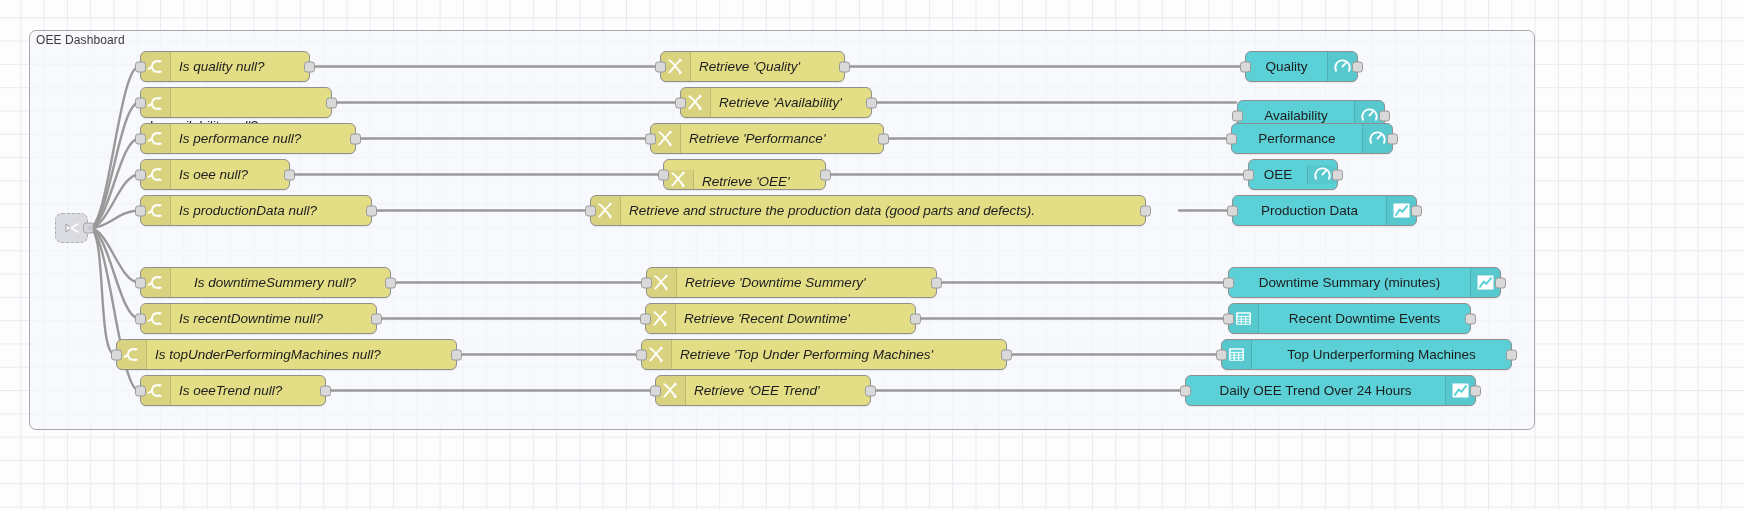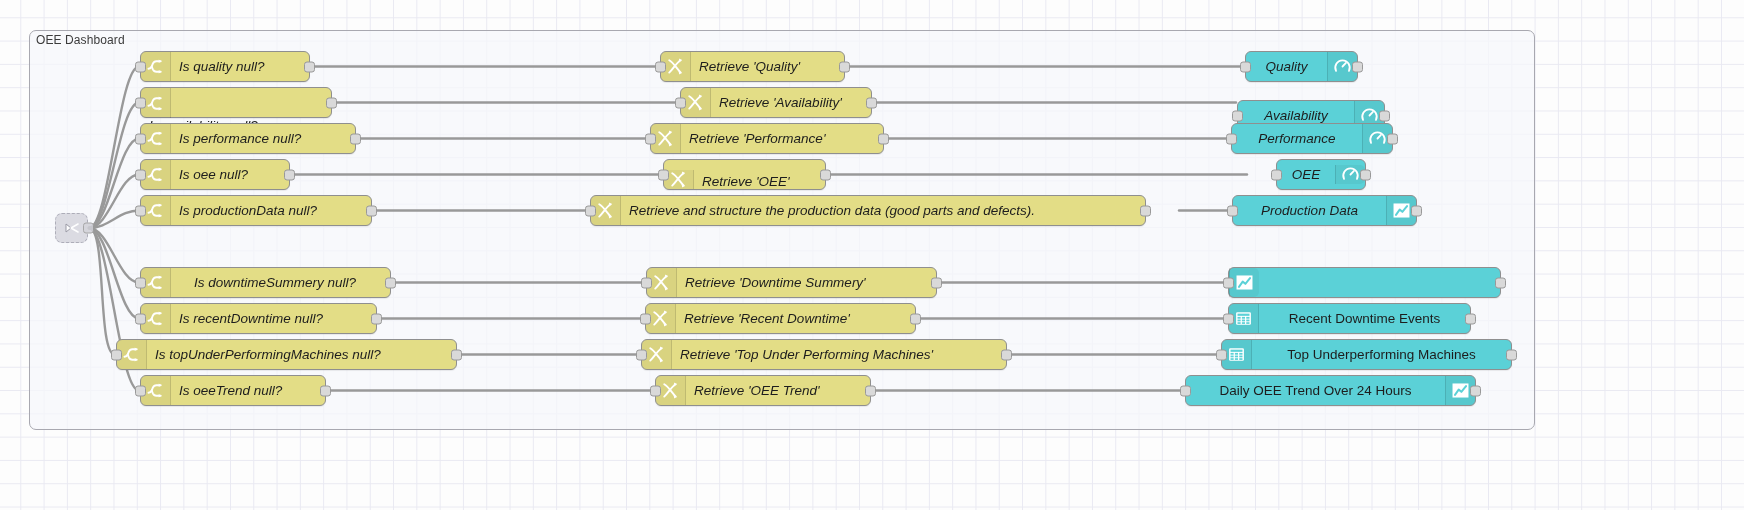--- a/index.html
+++ b/index.html
@@ -69,21 +69,21 @@
   }
   .node .label{
     flex:1 1 auto;
     display:flex; align-items:center;
     padding:0 8px;
     font-size:13.5px;
     color:#1d1d1d;
     white-space:nowrap;
   }
   .node.yellow .label{ font-style:italic; justify-content:flex-start;}
-  .node.cyan   .label{ font-style:italic; justify-content:center;}
+  .node.cyan   .label{ justify-content:center;}
   .node.cyan.plain .label{ font-style:normal; }
 
   
   .port{
     position:absolute;
     width:11px; height:11px;
     background:#d9d9d9;
     border:1px solid #999;
     border-radius:3px;
     top:50%; transform:translateY(-50%);
@@ -285,21 +285,21 @@
             <path d="M3.4 3.4 C 8 6, 11 12, 15.6 16.4" fill="none" stroke="#fff" stroke-width="2" stroke-linecap="round"></path>
             <path d="M15.6 3.4 C 11 6, 8 12, 3.4 16.4" fill="none" stroke="#fff" stroke-width="2" stroke-linecap="round"></path>
             <path d="M13.2 14.6 L16.3 16.8 L13.9 18.4" fill="#fff"></path>
             <path d="M13.2 5.4 L16.3 3.2 L13.9 1.6" fill="#fff"></path>
           </svg>
         </div>
         <div class="label">Retrieve 'OEE'</div>
         <span class="port in"></span>
         <span class="port out"></span>
       </div>
-      <div class="node cyan" style="left: 1276px; top: 159px; width: 90px; align-items: center;">
+      <div class="node cyan" style="left: 1248px; top: 159px; width: 90px; align-items: center;">
         <div class="label">OEE</div>
         <div class="iconbox right">
           <svg class="gi" width="19" height="19" viewBox="0 0 20 20">
             <path d="M3.2 14.6 A7.6 7.6 0 1 1 16.8 14.6" fill="none" stroke="#fff" stroke-width="1.9" stroke-linecap="round"></path>
             <path d="M10 10 L13.6 6.3" fill="none" stroke="#fff" stroke-width="1.9" stroke-linecap="round"></path>
           </svg>
         </div>
         <span class="port in"></span>
         <span class="port out"></span>
       </div>
@@ -361,20 +361,21 @@
             <path d="M15.6 3.4 C 11 6, 8 12, 3.4 16.4" fill="none" stroke="#fff" stroke-width="2" stroke-linecap="round"></path>
             <path d="M13.2 14.6 L16.3 16.8 L13.9 18.4" fill="#fff"></path>
             <path d="M13.2 5.4 L16.3 3.2 L13.9 1.6" fill="#fff"></path>
           </svg>
         </div>
         <div class="label">Retrieve 'Downtime Summery'</div>
         <span class="port in"></span>
         <span class="port out"></span>
       </div>
       <div class="node cyan plain" style="left: 1228px; top: 267px; width: 273px;">
+        <div class="label">Downtime Summary (minutes)</div>
         <div class="iconbox right">
           <svg class="gi" width="19" height="19" viewBox="0 0 20 20">
             <rect x="1.6" y="2.6" width="16.8" height="14.8" fill="#fff"></rect>
             <path d="M4.2 14.6 L8.1 9.1 L10.9 11.4 L15.8 5.4" fill="none" stroke="#5bd1d7" stroke-width="2.1" stroke-linecap="round" stroke-linejoin="round"></path>
             <path d="M15.1 5.4 L16.4 5.4 L16.4 6.7 Z" fill="#5bd1d7"></path>
           </svg>
         </div>
         <span class="port in"></span>
         <span class="port out"></span>
       </div>

